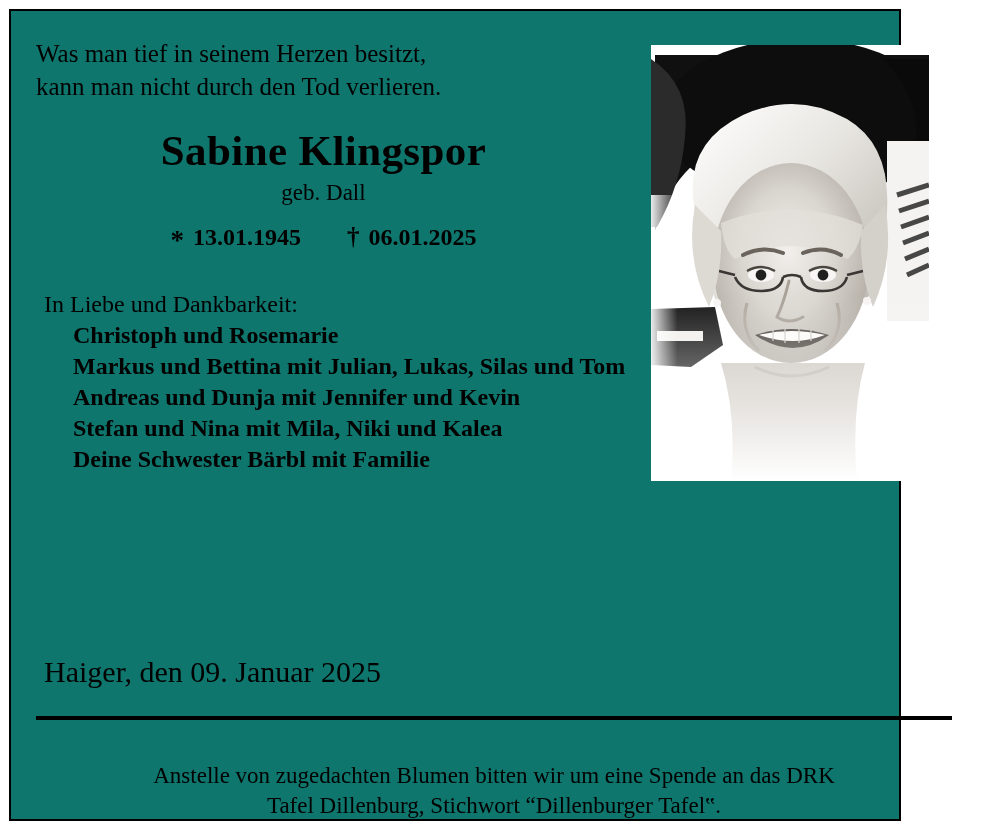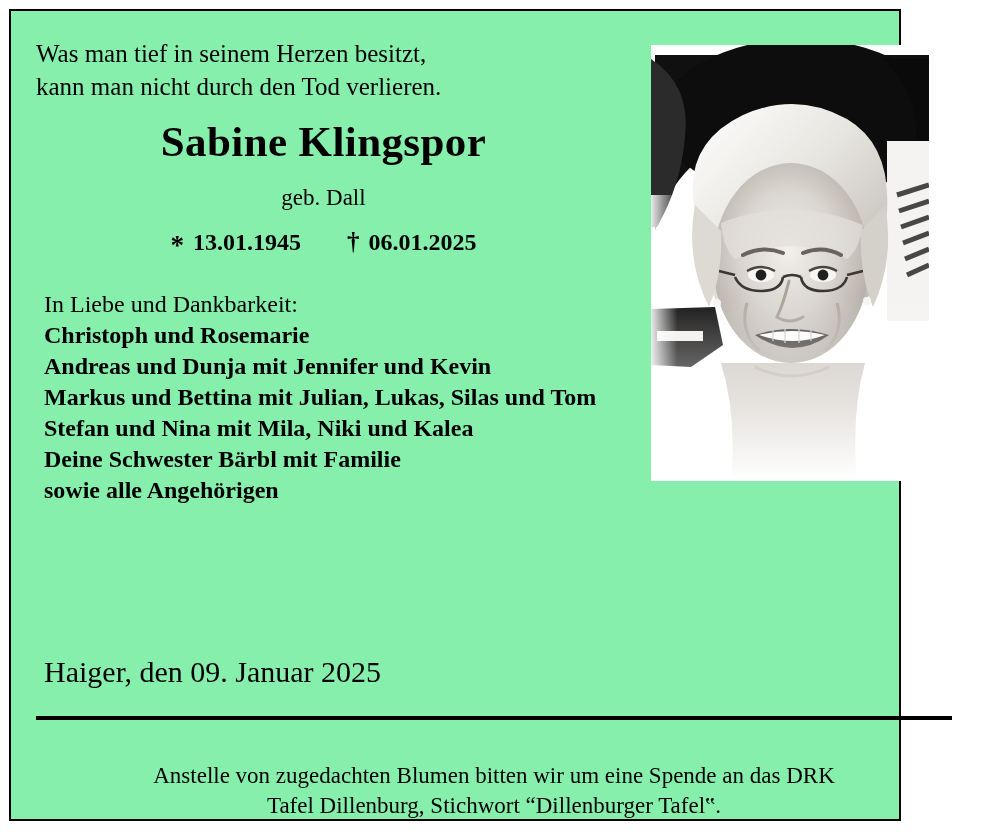--- a/index.html
+++ b/index.html
@@ -16,21 +16,21 @@
   }
 
   .notice-frame {
     position: absolute;
     left: 9px;
     top: 9px;
     width: 892px;
     height: 812px;
     border: 2px solid #000000;
     box-sizing: border-box;
-    background: #86efac;
+    background: #0f766e;
   }
 
   .notice-inner {
     position: relative;
     width: 100%;
     height: 100%;
   }
 
   
   .verse {
@@ -40,34 +40,34 @@
     width: 600px;
     font-size: 25px;
     line-height: 33px;
     white-space: pre-line;
   }
 
   
   .name-block {
     position: absolute;
     left: 0;
-    top: 106px;
+    top: 115px;
     width: 625px;
     text-align: center;
   }
   .deceased-name {
     font-size: 43px;
     font-weight: bold;
     line-height: 50px;
     letter-spacing: 0.4px;
   }
   .maiden-name {
     font-size: 23px;
     line-height: 30px;
-    margin-top: 16px;
+    margin-top: 2px;
   }
   .life-dates {
     margin-top: 14px;
     font-size: 24px;
     font-weight: bold;
     line-height: 30px;
     display: flex;
     justify-content: center;
     gap: 46px;
   }
@@ -96,20 +96,21 @@
   }
   .mourners-intro {
     font-size: 24px;
     line-height: 31px;
   }
   .mourner-line {
     font-size: 24px;
     font-weight: bold;
     line-height: 31px;
     white-space: nowrap;
+    margin-left: 29px;
   }
 
   
   .funeral-info {
     position: absolute;
     left: 33px;
     top: 538px;
     width: 820px;
     font-size: 23px;
     line-height: 31px;
@@ -182,25 +183,24 @@
         <span class="date-item">
           <span class="date-symbol">†</span>
           <span>06.01.2025</span>
         </span>
       </div>
     </div>
 
     <div class="mourners">
       <div class="mourners-intro">In Liebe und Dankbarkeit:</div>
       <div class="mourner-line">Christoph und Rosemarie</div>
+      <div class="mourner-line">Markus und Bettina mit Julian, Lukas, Silas und Tom</div>
       <div class="mourner-line">Andreas und Dunja mit Jennifer und Kevin</div>
-      <div class="mourner-line">Markus und Bettina mit Julian, Lukas, Silas und Tom</div>
       <div class="mourner-line">Stefan und Nina mit Mila, Niki und Kalea</div>
       <div class="mourner-line">Deine Schwester Bärbl mit Familie</div>
-      <div class="mourner-line">sowie alle Angehörigen</div>
     </div>
 
 
     <div class="place-date">Haiger, den 09. Januar 2025</div>
 
     <div class="divider"></div>
 
     <div class="donation">
       <div>Anstelle von zugedachten Blumen bitten wir um eine Spende an das DRK
 Tafel Dillenburg, Stichwort “Dillenburger Tafel‟.</div>

